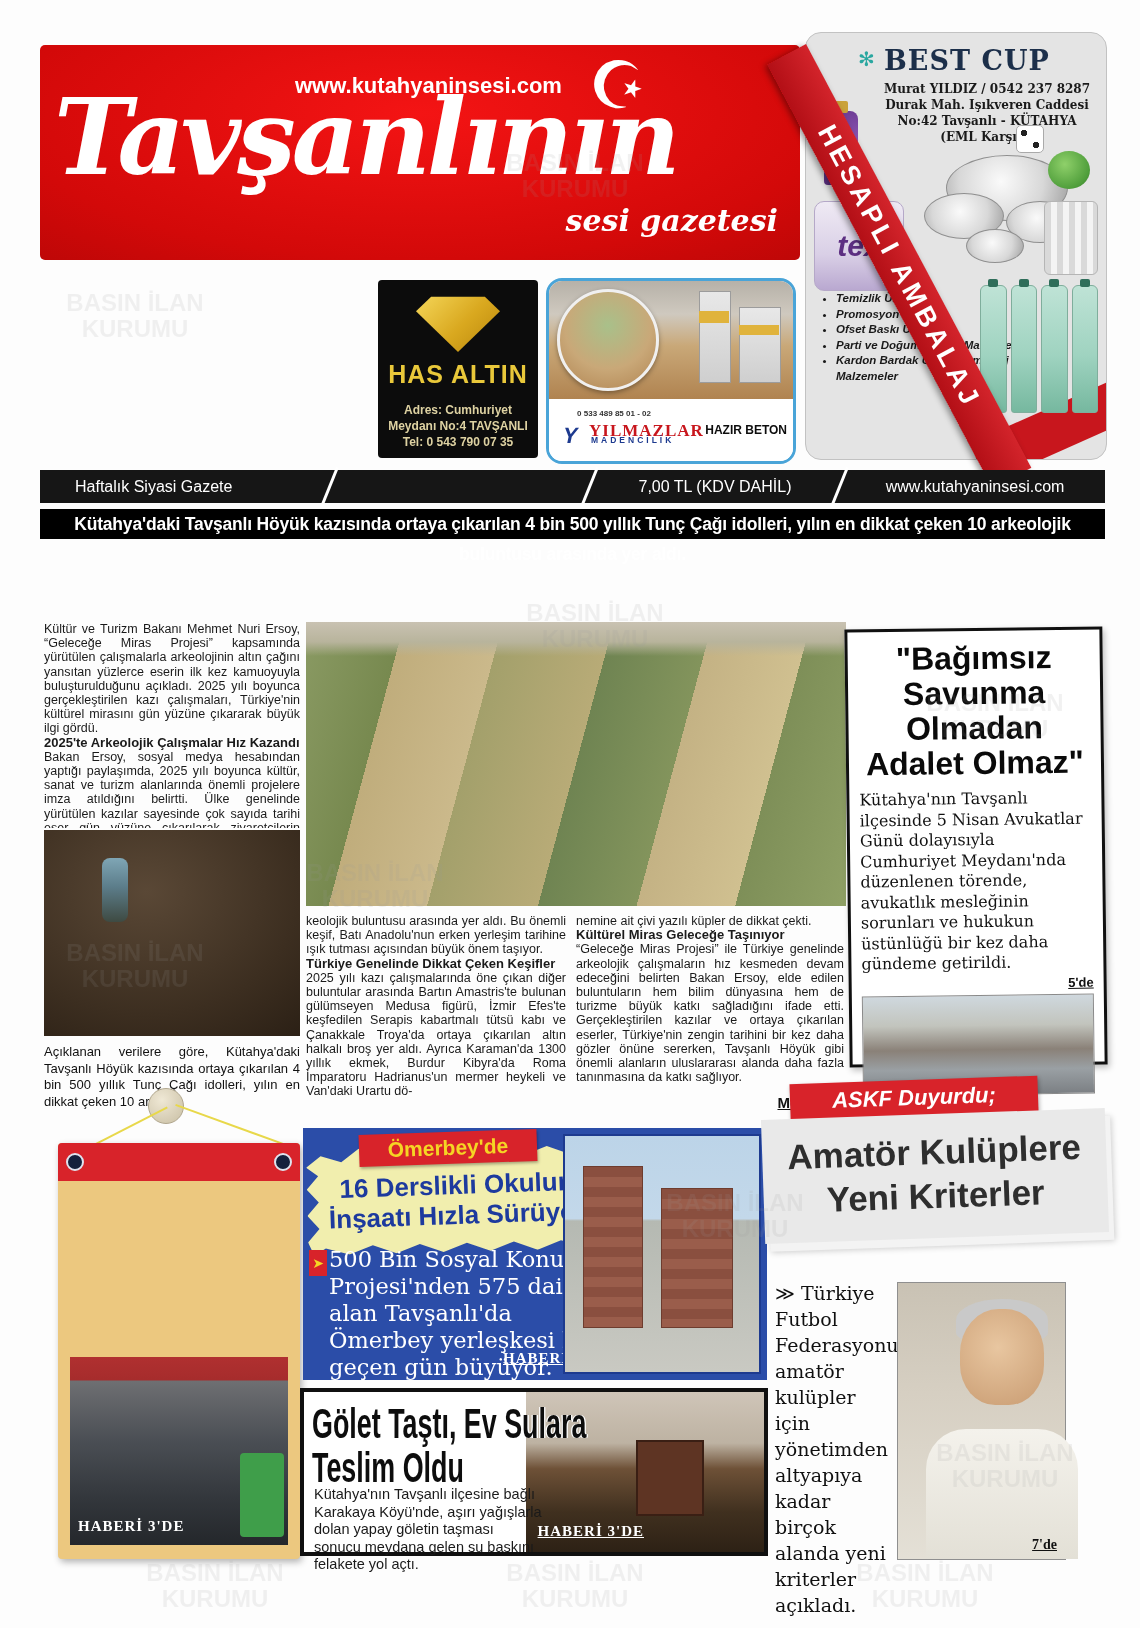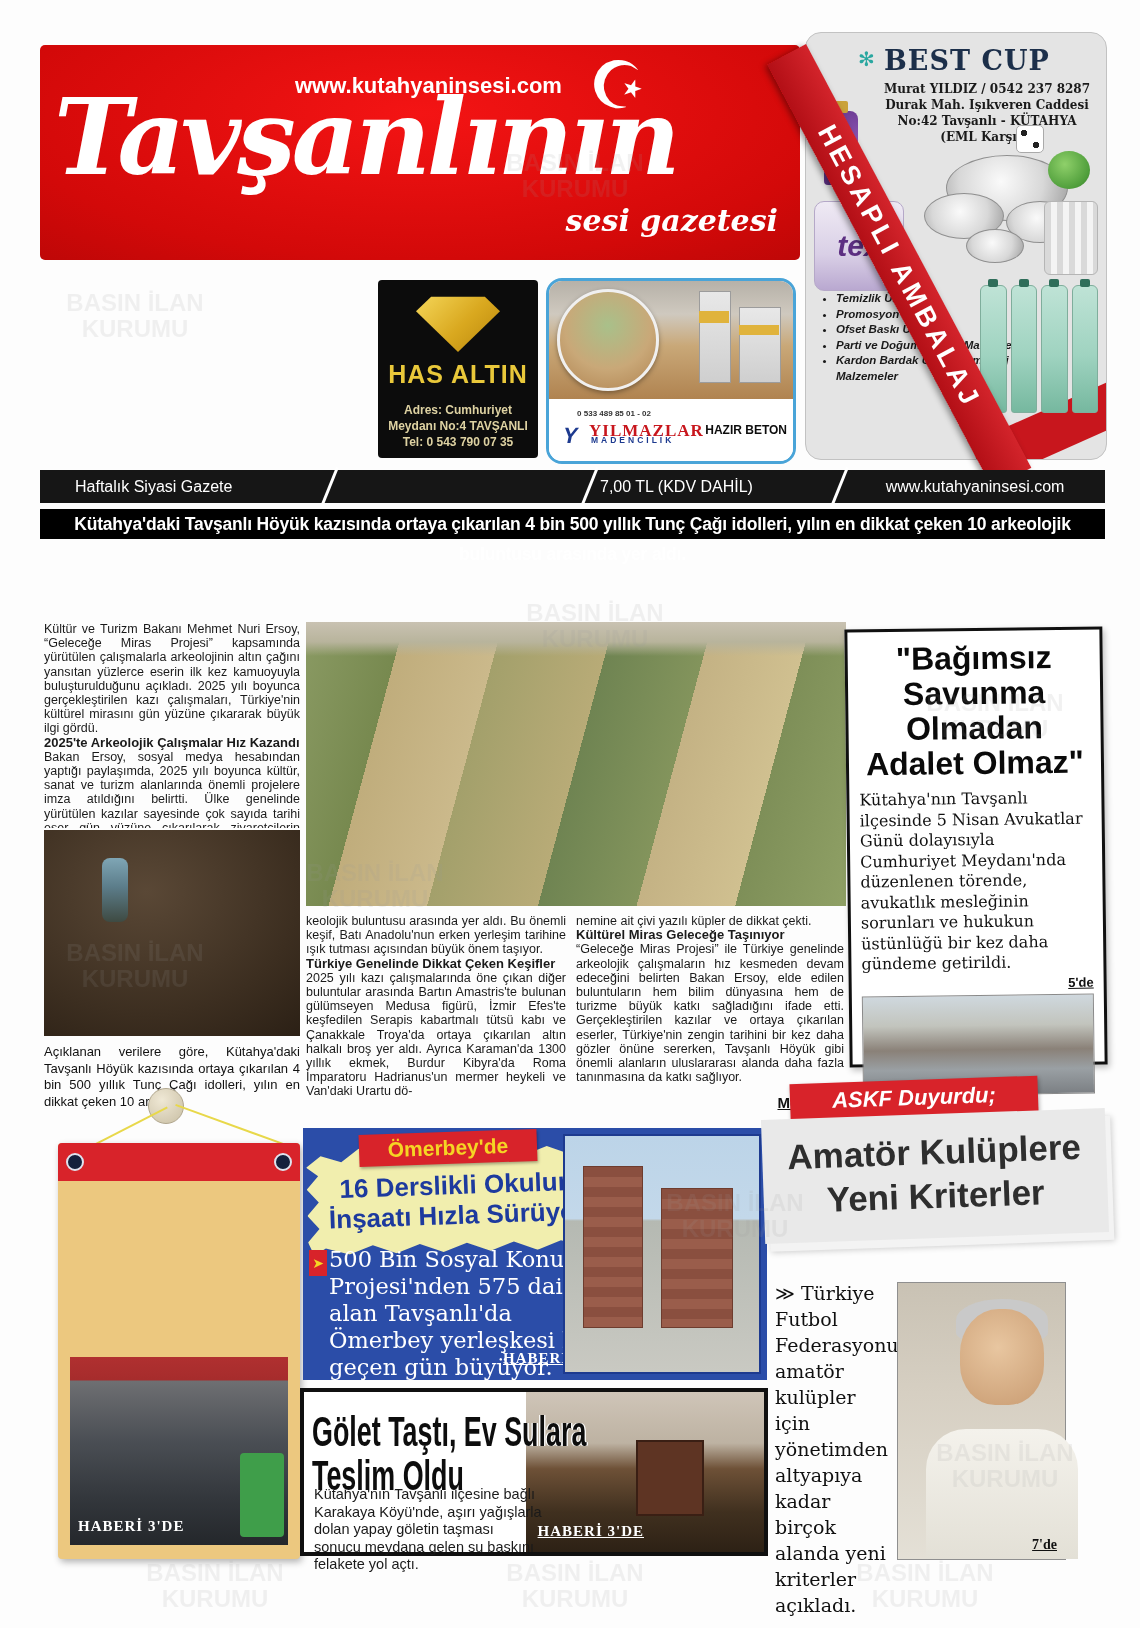--- a/index.html
+++ b/index.html
@@ -164,21 +164,21 @@
     font-family:"Liberation Serif",serif;letter-spacing:1px;}
   .ob-photo{left:260px;top:6px;width:198px;height:240px;border:2px solid #1d3a8f;box-sizing:border-box;
     background:linear-gradient(180deg,#bcd4e8 0%,#c3d8ea 35%,#b5b9b2 36%,#c9c9c2 100%);}
   .tower{position:absolute;background:repeating-linear-gradient(180deg,#8a4f3f 0 10px,#9a5d4b 10px 20px);border:1px solid #6e3c2e;}
 
   
   .goletbox{left:300px;top:1388px;width:468px;height:168px;background:#fff;border:4px solid #101010;box-sizing:border-box;}
   .golet-photo{right:0;top:0;width:238px;height:160px;
     background:linear-gradient(180deg,#cfc5b8 0%,#bdb2a2 32%,#6e5137 48%,#40301f 75%,#2d2115 100%);}
   .stove{position:absolute;right:60px;top:48px;width:64px;height:72px;background:#5e3423;border:2px solid #3a1f14;}
-  .golet-title{left:8px;top:18px;z-index:3;}
+  .golet-title{left:8px;top:10px;z-index:3;}
   .golet-title span{display:inline-block;white-space:nowrap;font-size:42px;line-height:44px;font-weight:900;
     color:#0d0d0d;transform:scale(0.8,1);transform-origin:0 0;text-shadow:2px 0 0 #fff,-2px 0 0 #fff;}
   .golet-body{left:10px;top:94px;width:228px;font-size:14.5px;line-height:17.5px;color:#1a1a1a;}
   .golet-ref{right:120px;bottom:12px;color:#fff;font-weight:bold;font-size:15px;text-decoration:underline;
     font-family:"Liberation Serif",serif;letter-spacing:1px;z-index:3;}
 
   
   .askf-label{left:790px;top:1080px;width:248px;height:36px;background:#d8232a;transform:rotate(-2deg);
     color:#fff;font-weight:bold;font-style:italic;font-size:22px;text-align:center;line-height:36px;
     box-shadow:1px 2px 4px rgba(0,0,0,.3);}
@@ -267,21 +267,21 @@
       <div class="abs yz-phone">0 533 489 85 01 - 02</div>
       <div class="abs yz-mark">Y</div>
       <div class="abs yz-name">YILMAZLAR</div>
       <div class="abs yz-sub">MADENCİLİK</div>
       <div class="abs yz-beton">HAZIR BETON</div>
     </div>
   </div>
 
   <div class="abs infobar">
     <span class="seg" style="left:35px;">Haftalık Siyasi Gazete</span>
-    <span class="seg" style="left:560px;width:230px;text-align:left;">7,00 TL (KDV DAHİL)</span>
+    <span class="seg" style="left:560px;width:230px;text-align:center;">7,00 TL (KDV DAHİL)</span>
     <span class="seg" style="left:810px;width:250px;text-align:center;">www.kutahyaninsesi.com</span>
     <span class="slash" style="left:288px;"></span>
     <span class="slash" style="left:548px;"></span>
     <span class="slash" style="left:798px;"></span>
   </div>
 
   <div class="abs leadstrip">Kütahya'daki Tavşanlı Höyük kazısında ortaya çıkarılan 4 bin 500 yıllık Tunç Çağı idolleri, yılın en dikkat çeken 10 arkeolojik buluntusu arasında yer aldı.</div>
 
 
   <div class="abs newscol colL">

